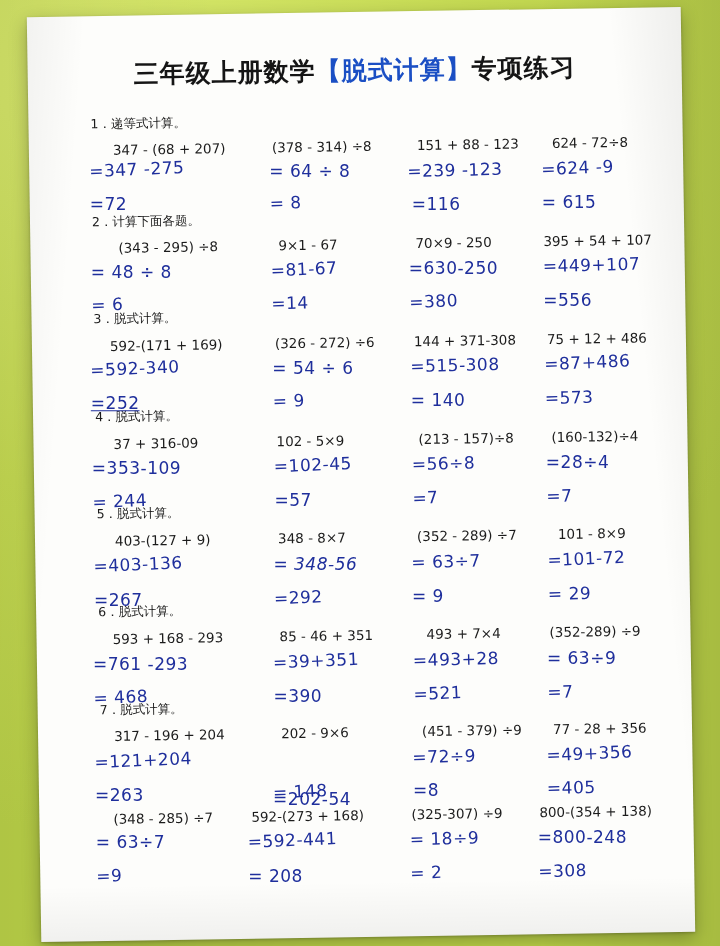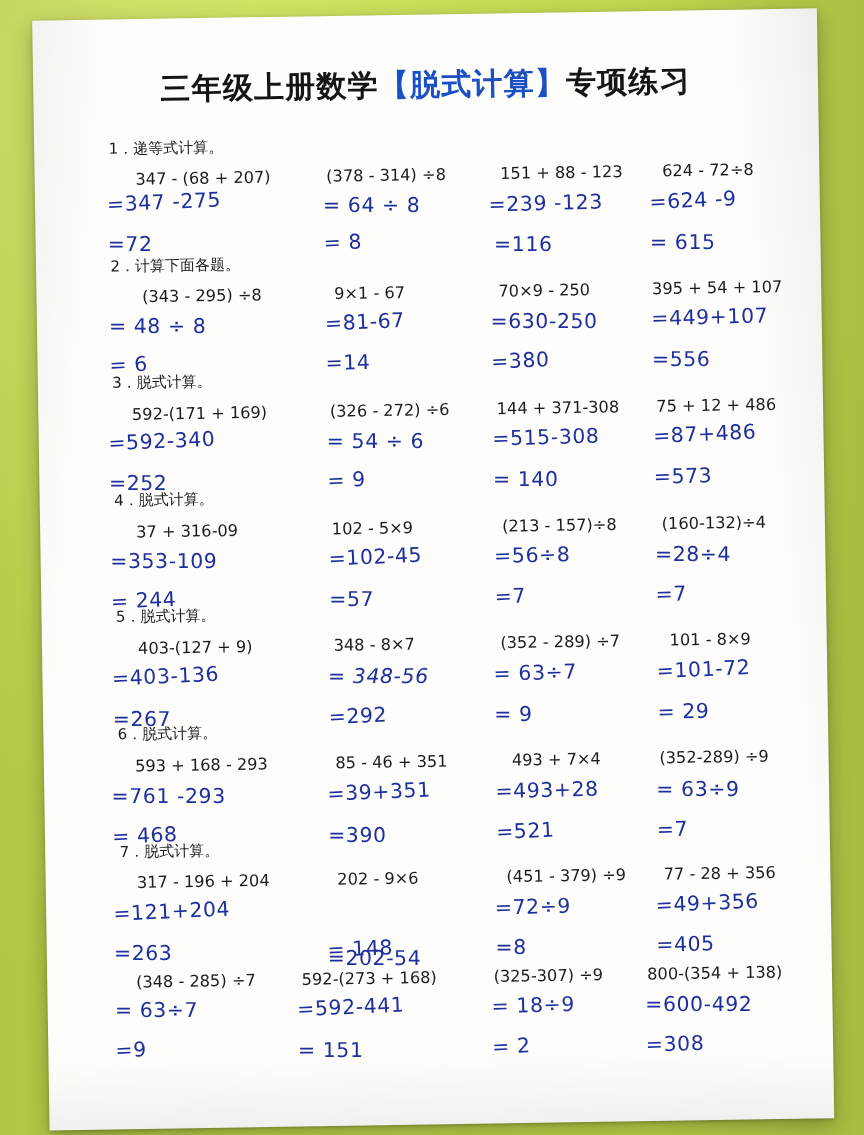--- a/index.html
+++ b/index.html
@@ -158,21 +158,21 @@
     <div class="problem" style="left:385px; top:224px;">70×9 - 250</div>
     <div class="hand s2" style="left:378px; top:247px;">=630-250</div>
     <div class="hand s1" style="left:378px; top:281px;">=380</div>
 
     <div class="problem" style="left:513px; top:224px;">395 + 54 + 107</div>
     <div class="hand s3" style="left:512px; top:247px;">=449+107</div>
     <div class="hand s2" style="left:512px; top:281px;">=556</div>
 
     <div class="problem" style="left:78px;  top:322px;">592-(171 + 169)</div>
     <div class="hand s1" style="left:58px;  top:344px;">=592-340</div>
-    <div class="hand s2" style="left:58px;  top:377px;">=252</div>
+    <div class="hand s2" style="left:58px;  top:377px;text-decoration:underline;">=252</div>
 
     <div class="problem" style="left:243px; top:322px;">(326 - 272)  ÷6</div>
     <div class="hand s2" style="left:240px; top:345px;">= 54 ÷ 6</div>
     <div class="hand s1" style="left:240px; top:378px;">= 9</div>
 
     <div class="problem" style="left:382px; top:322px;">144 + 371-308</div>
     <div class="hand s3" style="left:378px; top:345px;">=515-308</div>
     <div class="hand s2" style="left:378px; top:379px;">= 140</div>
 
     <div class="problem" style="left:515px; top:322px;">75 + 12 + 486</div>
@@ -242,24 +242,24 @@
     <div class="problem" style="left:515px; top:712px;">77 - 28 + 356</div>
     <div class="hand s1" style="left:508px; top:736px;">=49+356</div>
     <div class="hand s3" style="left:508px; top:769px;">=405</div>
 
     <div class="problem" style="left:74px;  top:795px;">(348 - 285)  ÷7</div>
     <div class="hand s2" style="left:56px;  top:816px;">= 63÷7</div>
     <div class="hand s1" style="left:56px;  top:850px;">=9</div>
 
     <div class="problem" style="left:212px; top:795px;">592-(273 + 168)</div>
     <div class="hand s1" style="left:208px; top:818px;">=592-441</div>
-    <div class="hand s2" style="left:208px; top:852px;">= 151</div>
+    <div class="hand s2" style="left:208px; top:852px;">= 208</div>
 
     <div class="problem" style="left:372px; top:795px;">(325-307)  ÷9</div>
     <div class="hand s3" style="left:370px; top:818px;">= 18÷9</div>
     <div class="hand s1" style="left:370px; top:852px;">= 2</div>
 
     <div class="problem" style="left:500px; top:795px;">800-(354 + 138)</div>
-    <div class="hand s2" style="left:498px; top:818px;">=600-492</div>
+    <div class="hand s2" style="left:498px; top:818px;">=800-248</div>
     <div class="hand s3" style="left:498px; top:852px;">=308</div>
 
   </div>
 </div>
 
 </body></html>

